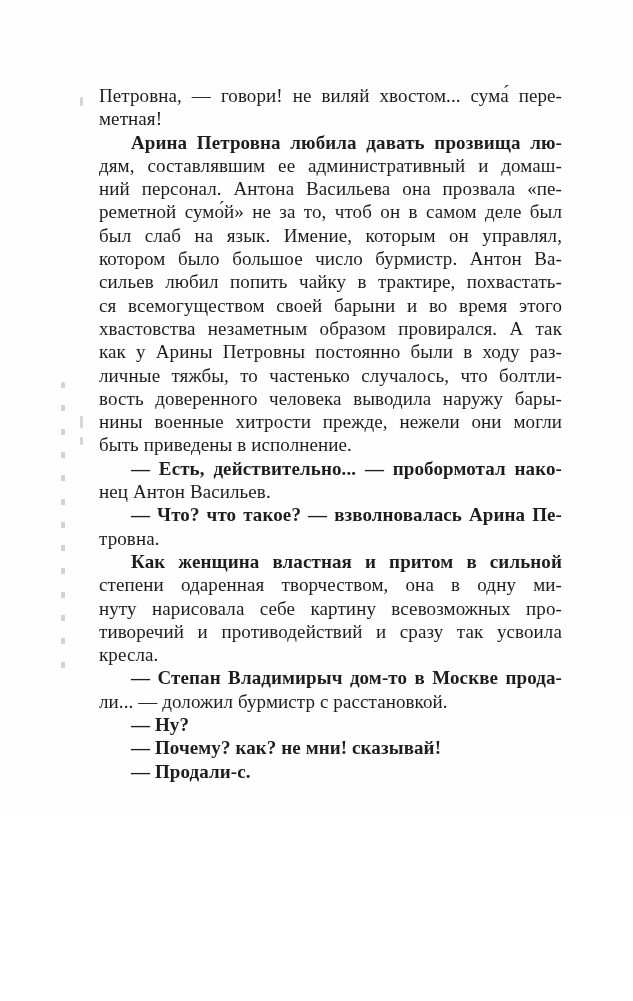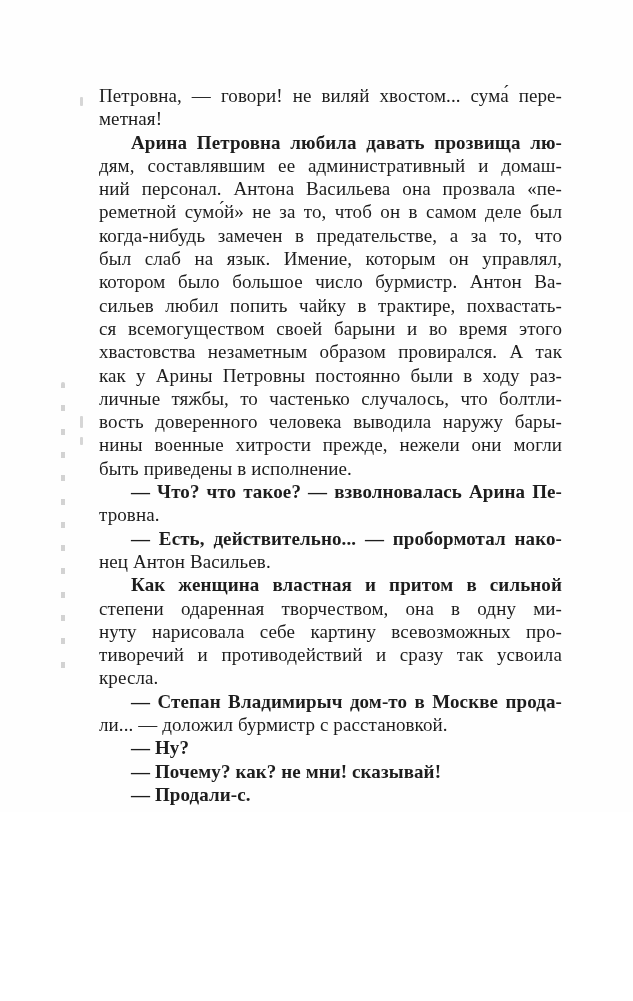--- a/index.html
+++ b/index.html
@@ -91,39 +91,38 @@
   <div class="page-text">
       <div class="para">
         <div class="line">Петровна, — говори! не виляй хвостом... сума́ пере-</div>
         <div class="line end">метная!</div>
       </div>
       <div class="para">
         <div class="line indent">Арина Петровна любила давать прозвища лю-</div>
         <div class="line">дям, составлявшим ее административный и домаш-</div>
         <div class="line">ний персонал. Антона Васильева она прозвала «пе-</div>
         <div class="line">реметной сумо́й» не за то, чтоб он в самом деле был</div>
-        <div class="line">когда-нибудь замечен в предательстве, а за то, что</div>
         <div class="line">был слаб на язык. Имение, которым он управлял,</div>
         <div class="line">котором было большое число бурмистр. Антон Ва-</div>
         <div class="line">сильев любил попить чайку в трактире, похвастать-</div>
         <div class="line">ся всемогуществом своей барыни и во время этого</div>
         <div class="line">хвастовства незаметным образом провирался. А так</div>
         <div class="line">как у Арины Петровны постоянно были в ходу раз-</div>
         <div class="line">личные тяжбы, то частенько случалось, что болтли-</div>
         <div class="line">вость доверенного человека выводила наружу бары-</div>
         <div class="line">нины военные хитрости прежде, нежели они могли</div>
         <div class="line end">быть приведены в исполнение.</div>
       </div>
       <div class="para">
+        <div class="line indent">— Есть, действительно... — пробормотал нако-</div>
+        <div class="line end">нец Антон Васильев.</div>
+      </div>
+      <div class="para">
         <div class="line indent">— Что? что такое? — взволновалась Арина Пе-</div>
         <div class="line end">тровна.</div>
-      </div>
-      <div class="para">
-        <div class="line indent">— Есть, действительно... — пробормотал нако-</div>
-        <div class="line end">нец Антон Васильев.</div>
       </div>
       <div class="para">
         <div class="line indent">Как женщина властная и притом в сильной</div>
         <div class="line">степени одаренная творчеством, она в одну ми-</div>
         <div class="line">нуту нарисовала себе картину всевозможных про-</div>
         <div class="line">тиворечий и противодействий и сразу так усвоила</div>
         <div class="line end">кресла.</div>
       </div>
       <div class="para">
         <div class="line indent">— Степан Владимирыч дом-то в Москве прода-</div>

